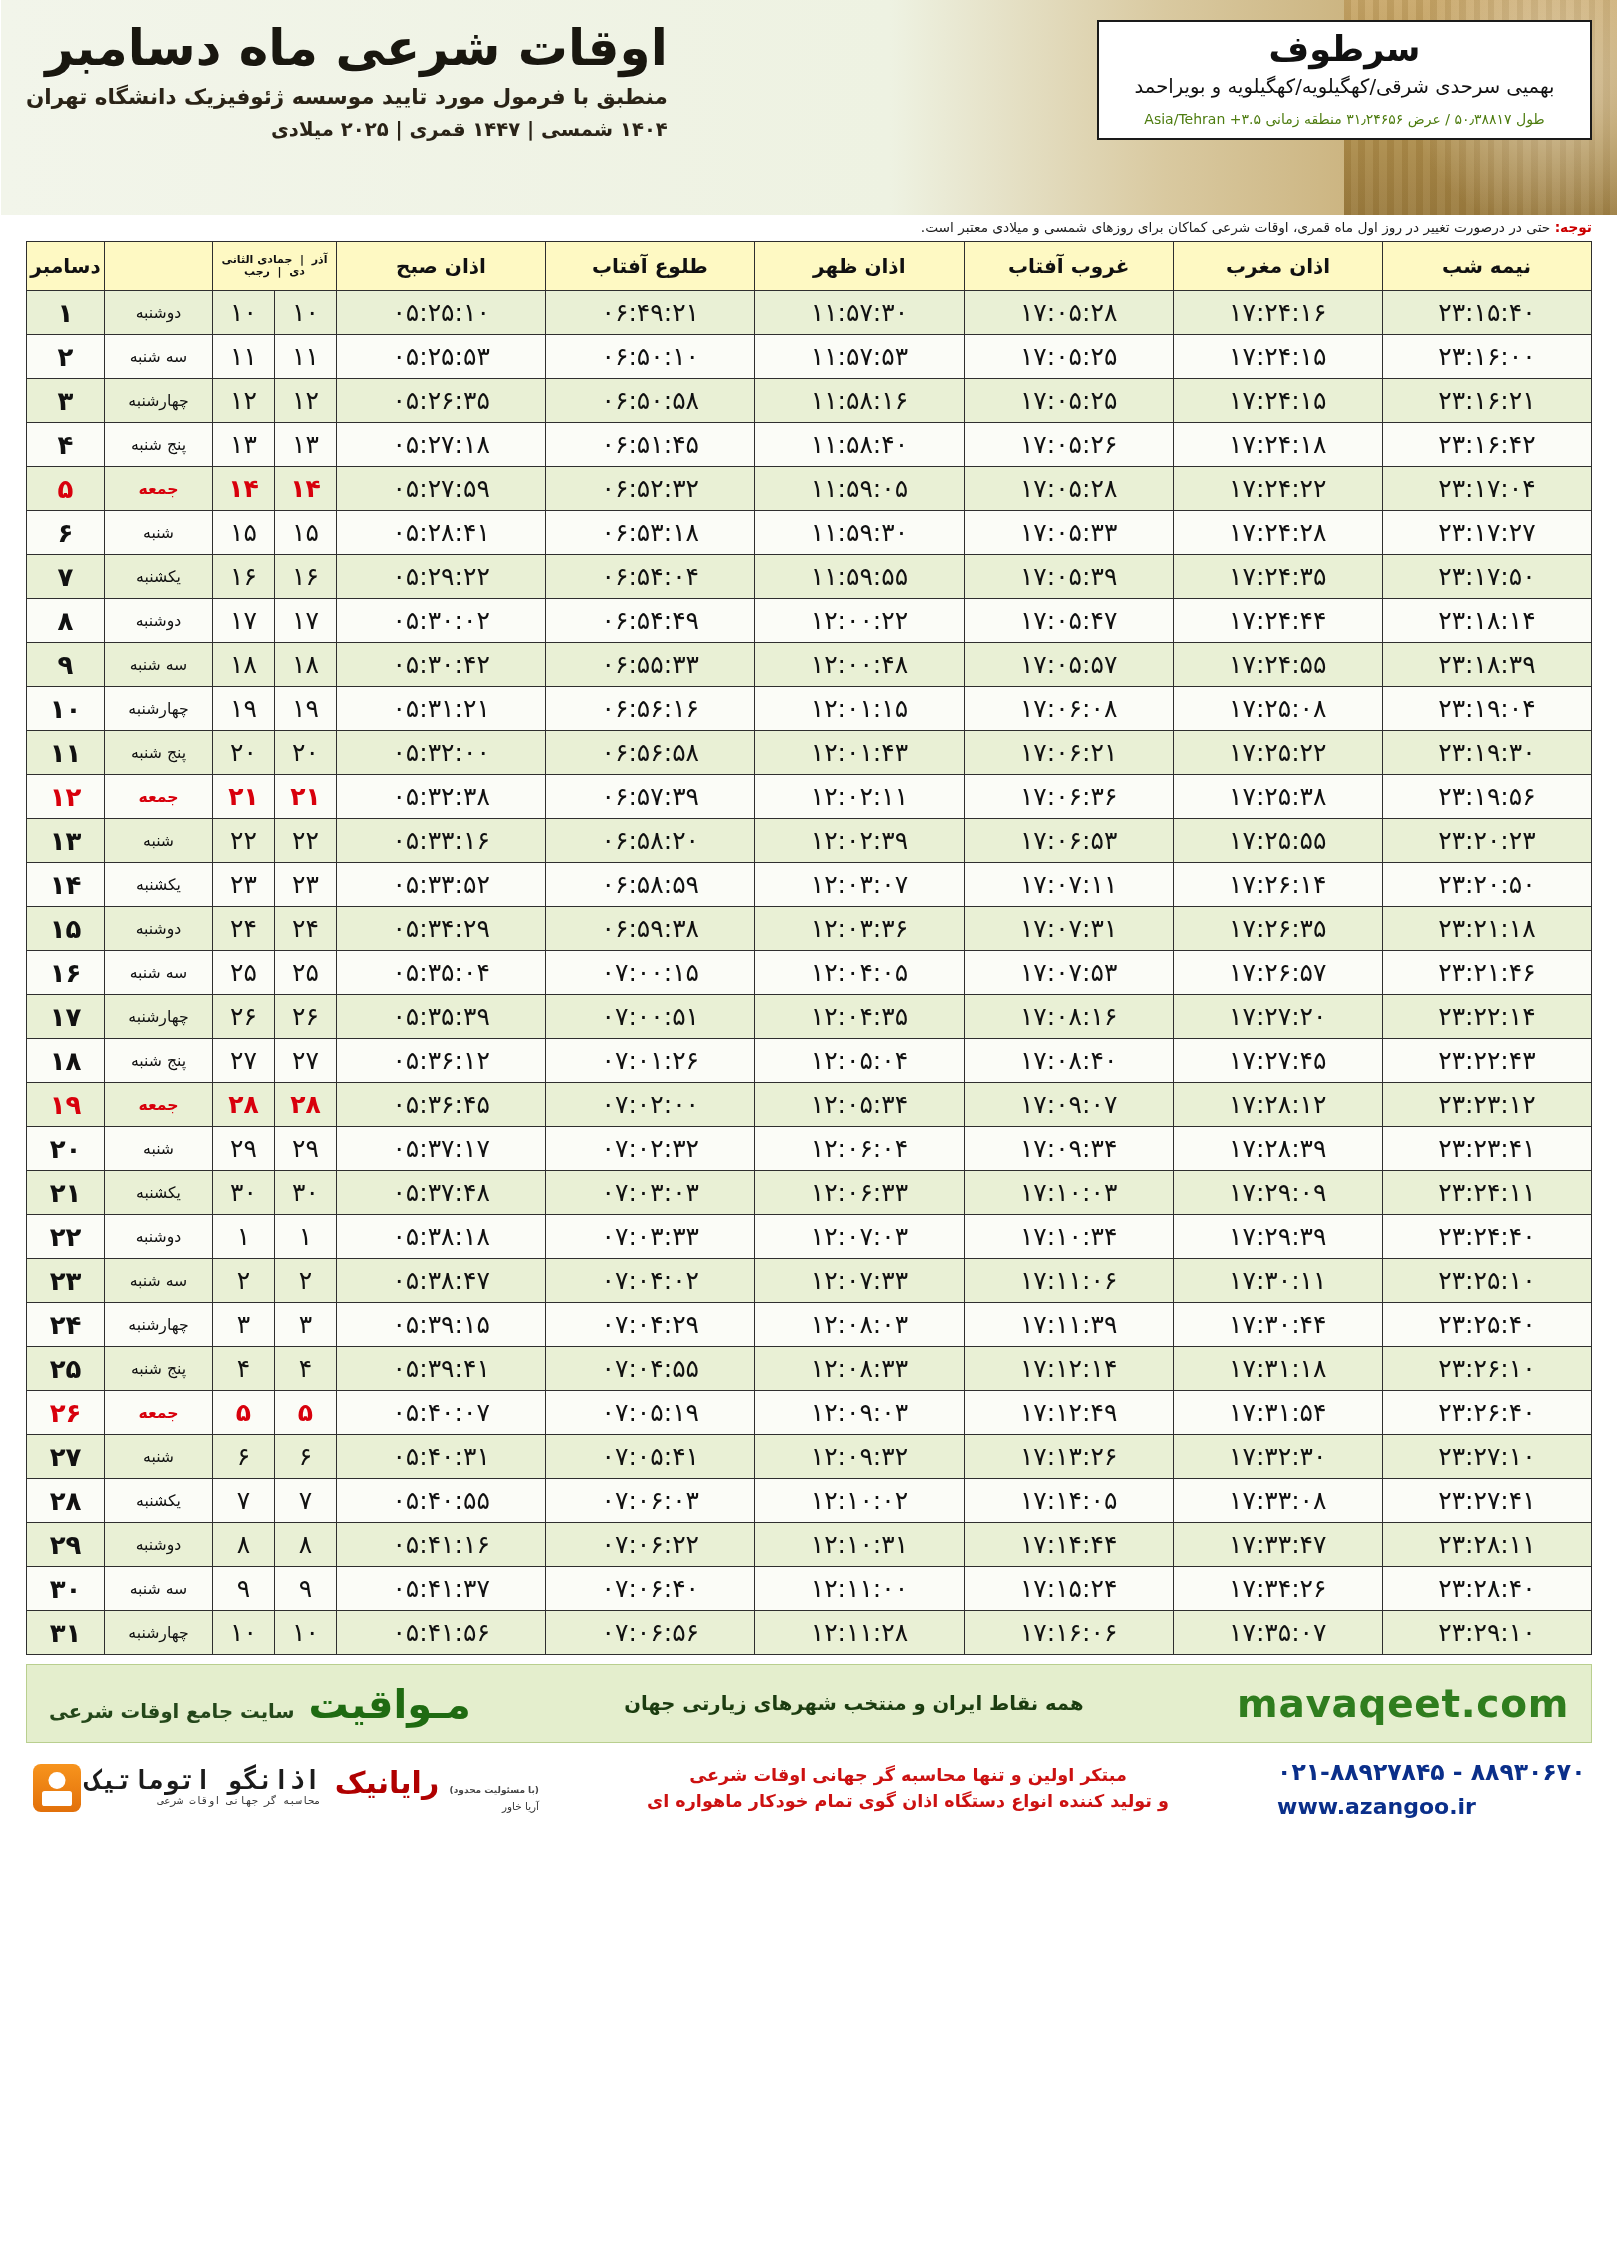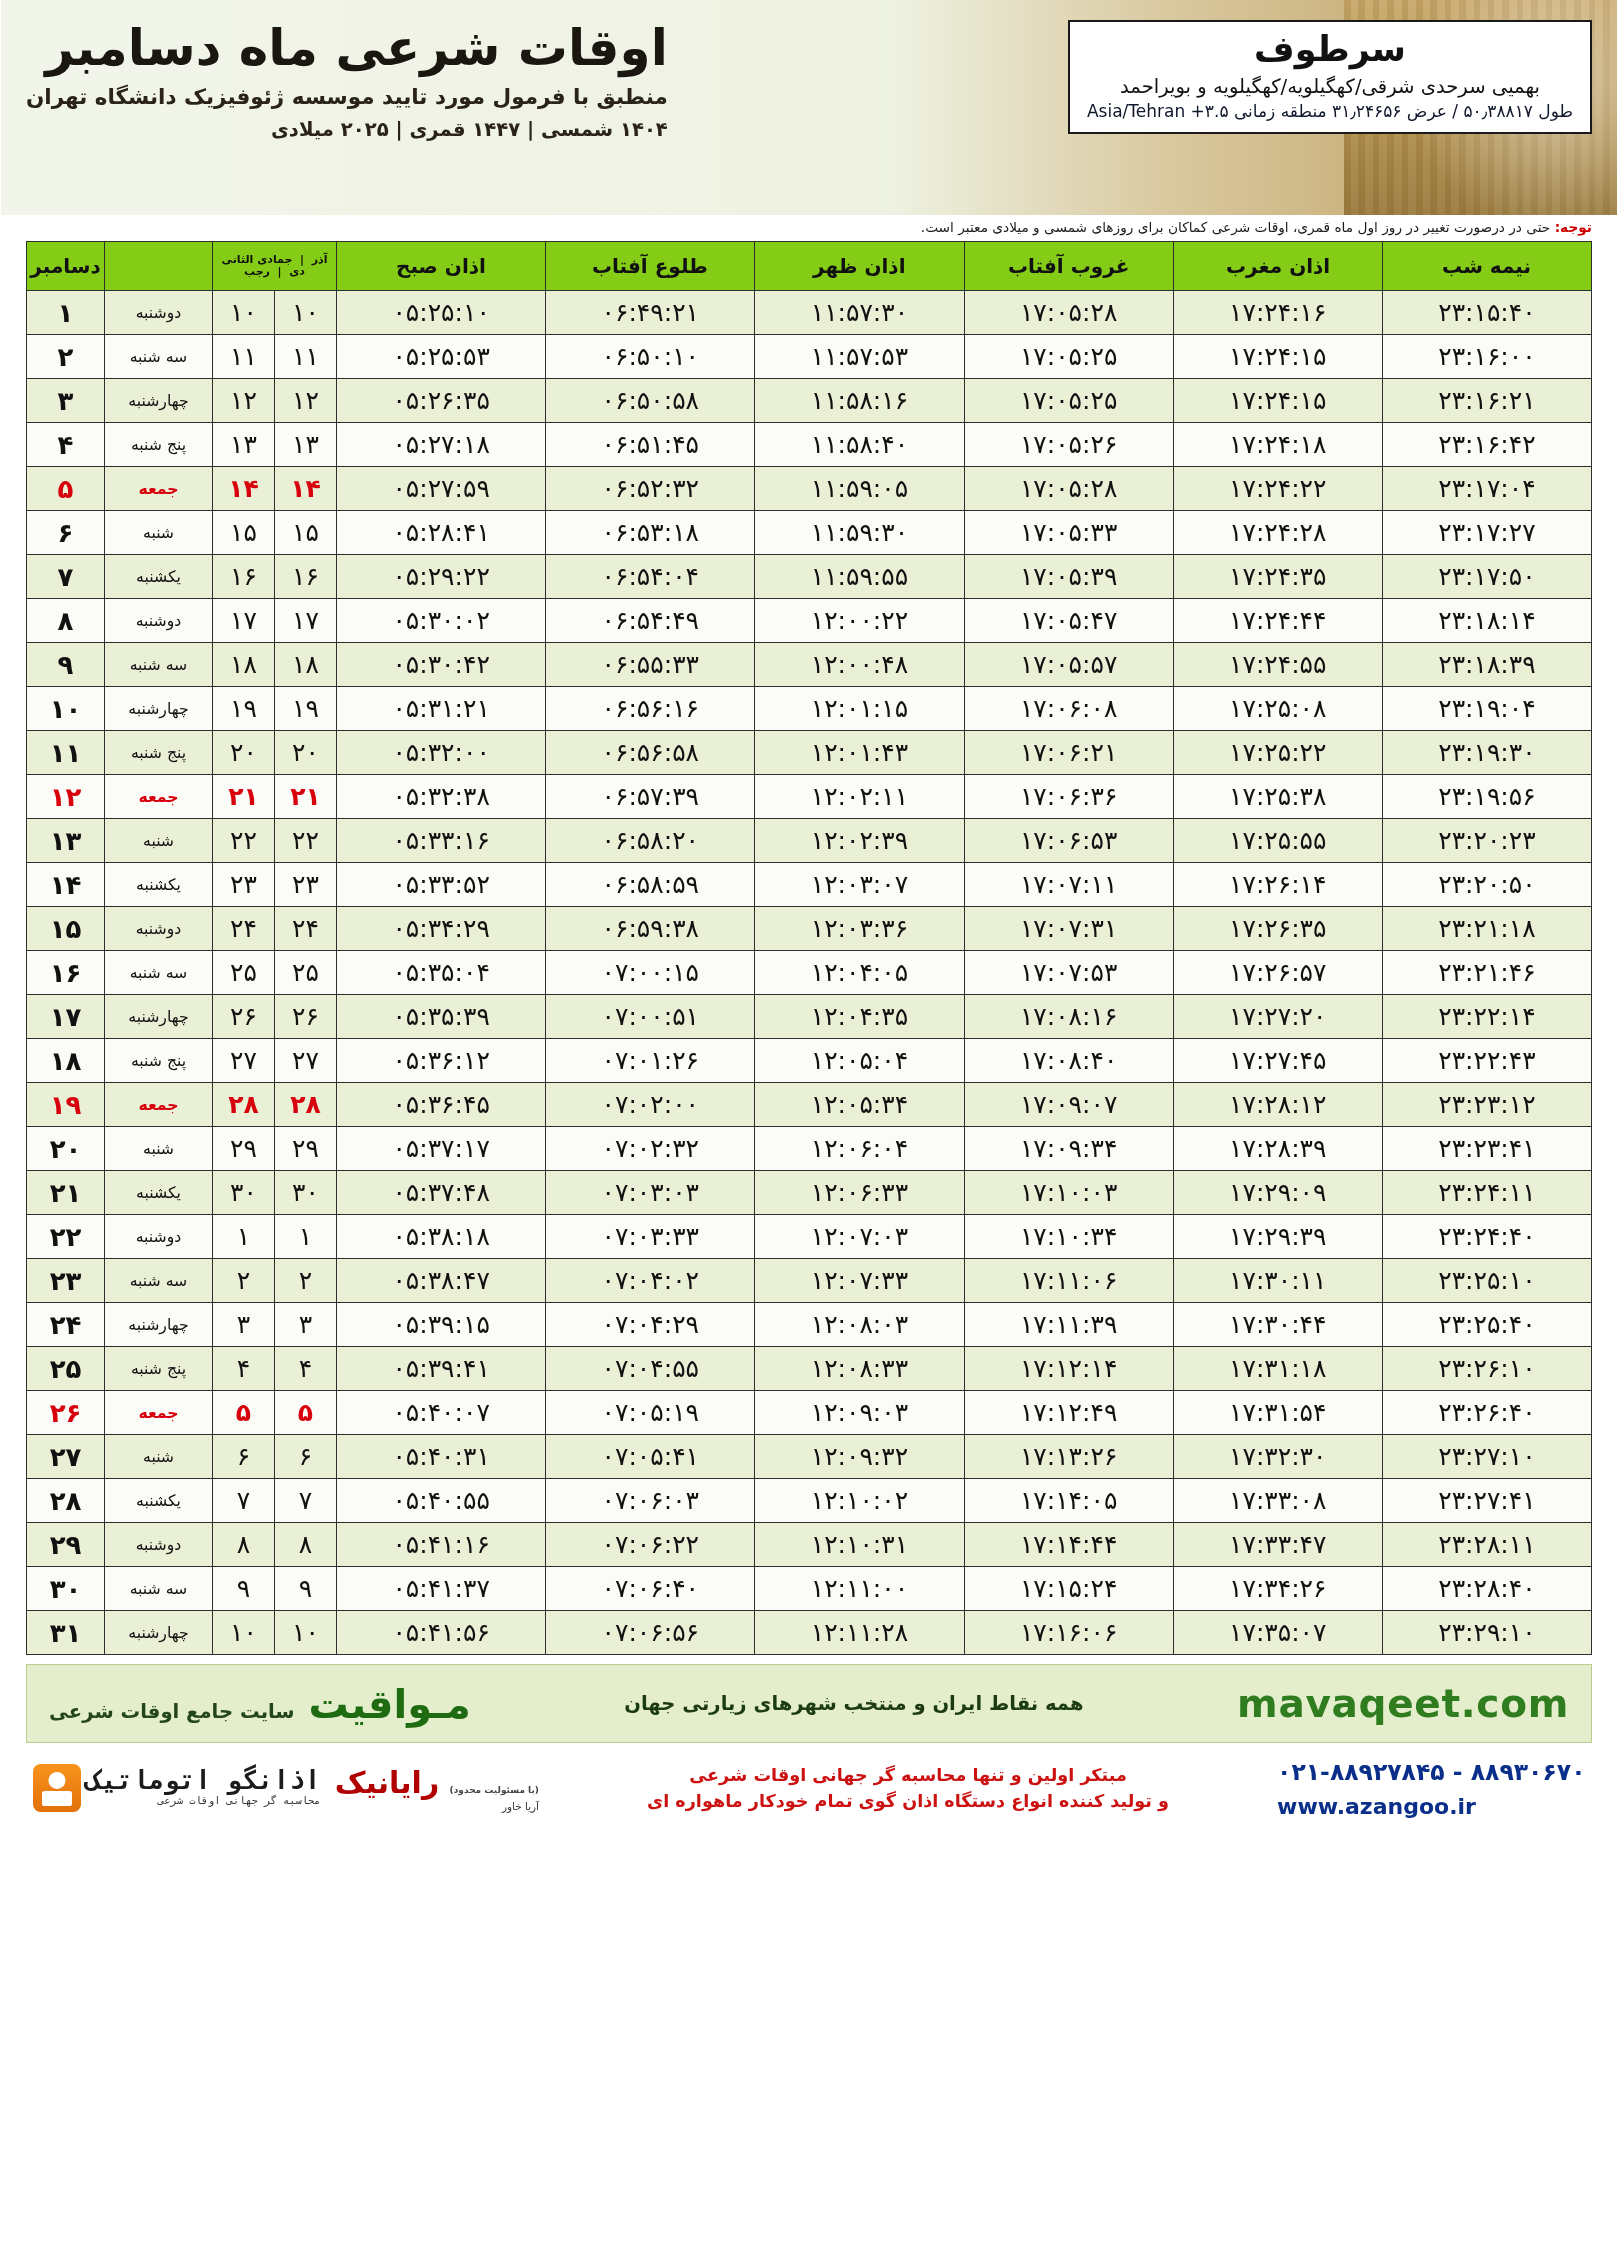--- a/index.html
+++ b/index.html
@@ -12,35 +12,35 @@
     background:
       radial-gradient(circle at 78% 40%, rgba(255,255,255,.35) 0 12%, rgba(255,255,255,0) 60%),
       repeating-linear-gradient(90deg, rgba(120,90,40,.14) 0 6.5px, rgba(255,255,255,.05) 6.5px 14.4px),
       linear-gradient(180deg,#c9a86a 0%, #b08f4d 60%, #9a7b3e 100%);
   }
   .hdr-inner{position:relative;display:flex;align-items:flex-start;justify-content:space-between;padding:19.6px 26px 0 26px;}
 
   .city-box{border:2px solid #1a1a1a;background:#fff;padding:7.8px 17px 10.4px 17px;min-width:457px;text-align:center;box-shadow:0 0 0 0.7px #fff inset;}
   .city-name{font-size:35px;font-weight:bold;color:#111;letter-spacing:0.7px;line-height:1.15;}
   .city-sub{font-size:19.6px;color:#111;margin-top:5.2px;line-height:1.25;}
-  .city-geo{font-size:17px;color:#0f172a;margin-top:2px;direction:rtl;}
+  .city-geo{font-size:14px;color:#4d7c0f;margin-top:12px;direction:rtl;}
 
   .title-block{text-align:right;padding-right:13px;margin-top:2.6px;}
   .main-title{font-size:50px;font-weight:bold;color:#19170f;line-height:1.05;text-shadow:0 1.3px 0 rgba(255,255,255,.5);}
   .sub-title{font-size:21.5px;font-weight:bold;color:#2a2317;margin-top:9px;}
   .dates-line{font-size:19.6px;color:#2a2317;margin-top:9px;font-weight:bold;}
 
   .note{padding:3.9px 26px 6.5px 26px;font-size:13.7px;color:#1b1b1b;text-align:right;}
   .note b{color:#cc0000;}
 
   
   .table-wrap{padding:0 26px;}
   table{border-collapse:collapse;width:100%;table-layout:fixed;}
   th,td{border:1.3px solid #2f2f2f;text-align:center;font-family:"DejaVu Sans","Liberation Sans",sans-serif;}
-  thead th{background:#84cc16;color:#111;font-size:20px;font-weight:bold;height:48px;padding:0;}
+  thead th{background:#fef9c3;color:#111;font-size:20px;font-weight:bold;height:48px;padding:0;}
   thead th.tiny{font-size:11px;line-height:1.15;}
   tbody td{height:41px;font-size:25px;color:#111;background:#ffffff;}
   tbody tr:nth-child(odd) td{background:#e9f0d5;}
   tbody tr:nth-child(even) td{background:#fbfcf7;}
   td.day-name{font-size:15.7px;}
   td.idx{font-size:26px;font-weight:bold;}
   .fri{color:#d8000c !important;font-weight:bold;}
   .col-idx{width:78px;}
   .col-dayname{width:108px;}
   .col-hijri{width:62px;}

